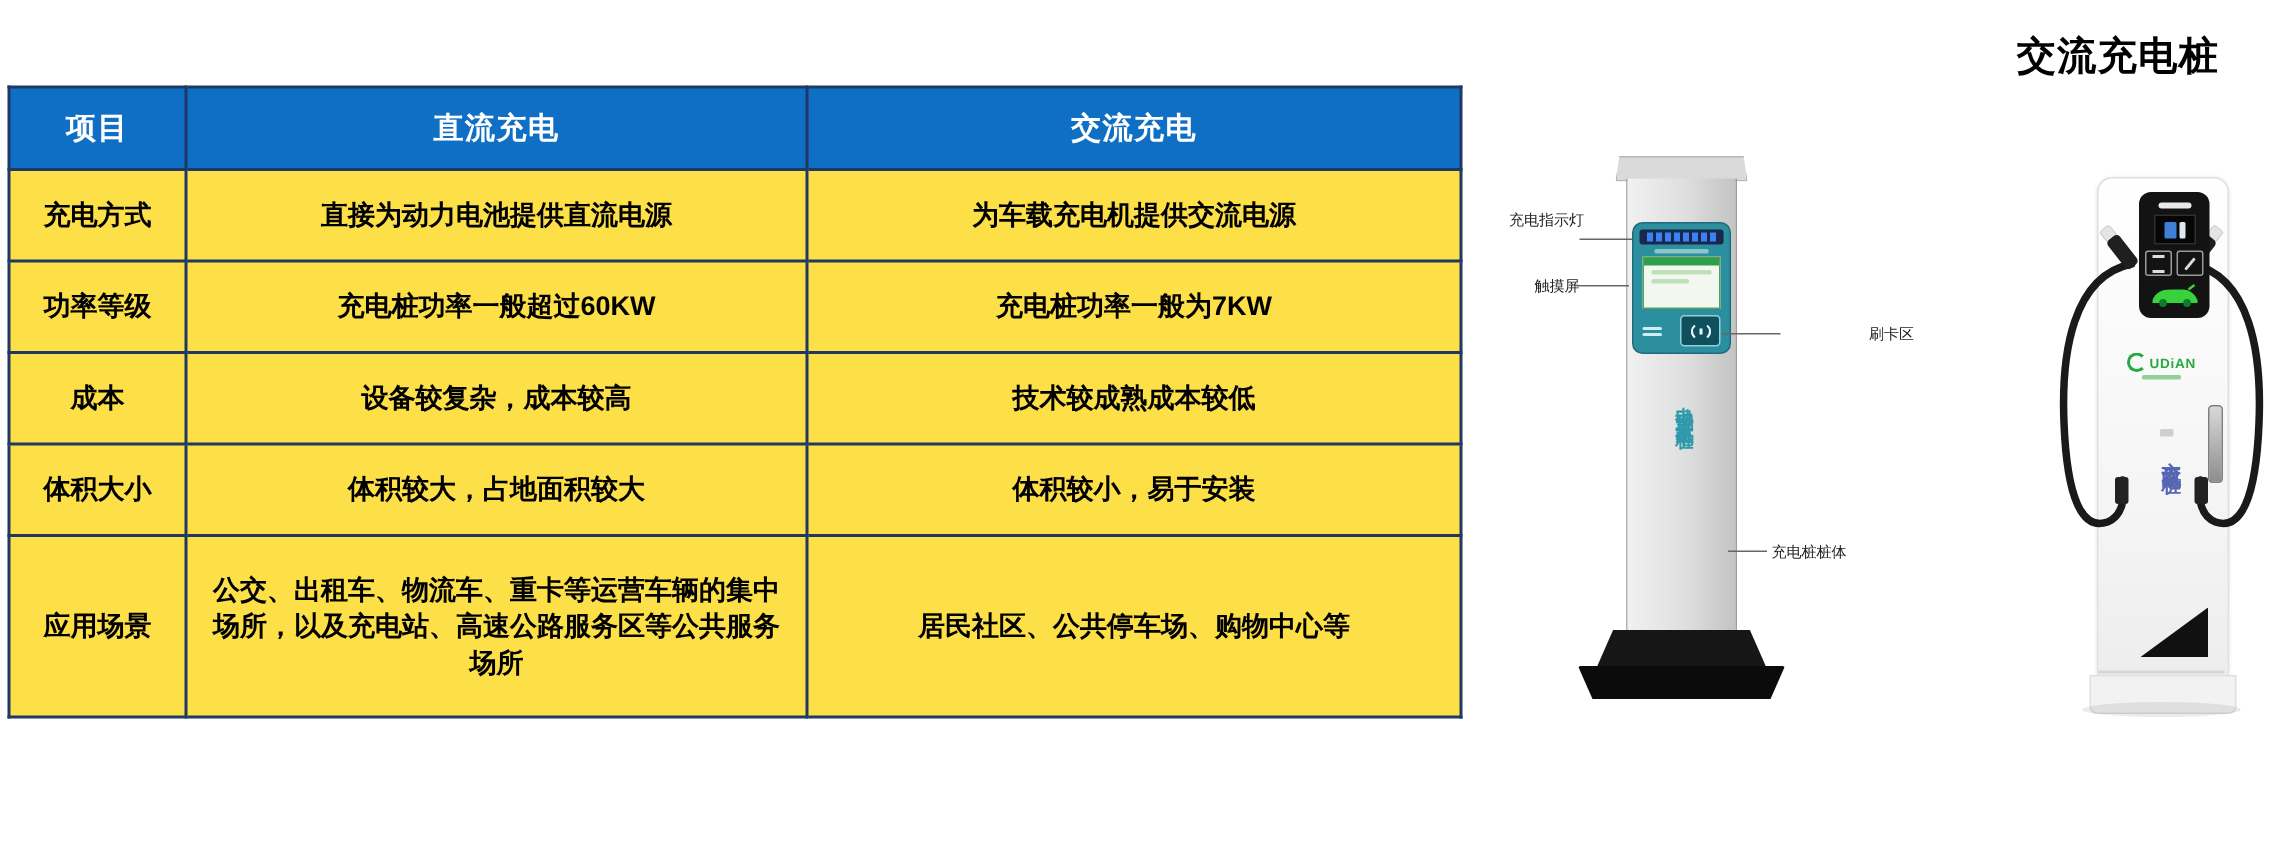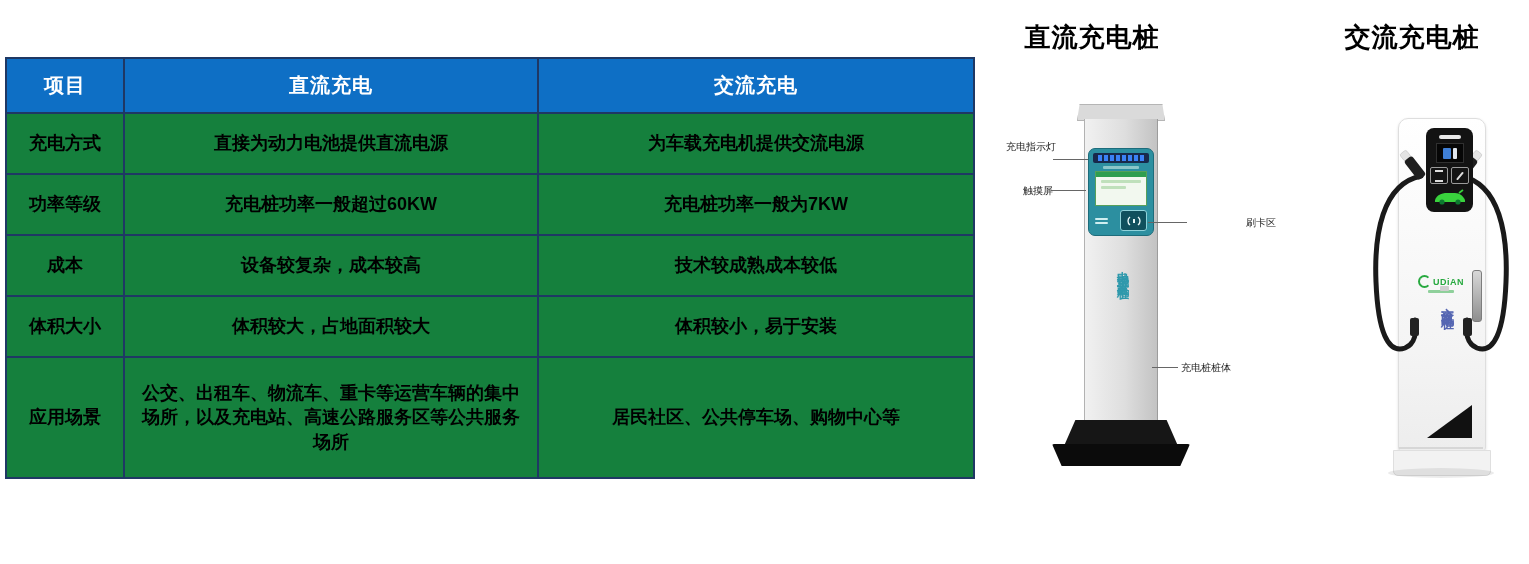--- a/index.html
+++ b/index.html
@@ -6,21 +6,21 @@
   .canvas{
     position:relative;width:1529px;height:564px;background:#ffffff;overflow:hidden;
     font-family:"Liberation Sans","DejaVu Sans",sans-serif;color:#000;
   }
   
   .page-title{position:absolute;left:8px;top:2px;font-size:27px;font-weight:800;letter-spacing:1px;}
   
   table.cmp{position:absolute;left:5px;top:57px;width:968px;border-collapse:collapse;table-layout:fixed;}
   table.cmp th,table.cmp td{border:2px solid #1f3864;text-align:center;vertical-align:middle;box-sizing:border-box;}
   table.cmp th{background:#0e6fc5;color:#fff;font-size:20px;font-weight:700;height:55px;letter-spacing:1px;margin-left:36px;}
-  table.cmp td{background:#15803d;font-size:18px;font-weight:700;padding:2px 10px;line-height:1.35;}
+  table.cmp td{background:#fde047;font-size:18px;font-weight:700;padding:2px 10px;line-height:1.35;}
   tr.r{height:61px;} tr.r-last{height:121px;}
   
   .fig-label{position:absolute;top:20px;width:170px;text-align:center;font-size:26px;font-weight:800;letter-spacing:1px;}
   .fig-label.dc{left:1007px;} .fig-label.ac{left:1327px;}
   
   .fig-dc{position:absolute;left:1000px;top:90px;width:260px;height:430px;}
   .dc-cap{position:absolute;left:77px;top:14px;width:86px;height:15px;background:#dadada;border:1px solid #b5b5b5;
     clip-path:polygon(3% 0,97% 0,100% 100%,0 100%);}
   .dc-pillar{position:absolute;left:84px;top:29px;width:72px;height:305px;
     background:linear-gradient(90deg,#f1f1f1 0%,#dedede 55%,#c3c3c3 100%);
@@ -64,21 +64,21 @@
     display:flex;gap:2px;align-items:center;justify-content:center;}
   .ac-display .blu{width:8px;height:11px;background:#3f7fd6;border-radius:1px;}
   .ac-display .wht{width:4px;height:11px;background:#dfe6ee;border-radius:1px;}
   .ac-iconrow{display:flex;gap:3px;justify-content:center;margin-top:4px;}
   .ac-box{width:16px;height:15px;border:1px solid #9a9a9a;border-radius:2px;display:flex;align-items:center;justify-content:center;}
   .ac-list{width:8px;height:8px;border-top:2px solid #ddd;border-bottom:2px solid #ddd;}
   .ac-gun{width:2px;height:10px;background:#ddd;border-radius:1px;transform:rotate(40deg);}
   .ac-caricon{display:flex;justify-content:center;margin-top:5px;}
   .ac-handle{position:absolute;left:142px;top:160px;width:8px;height:50px;z-index:4;
     background:linear-gradient(180deg,#d8d8d8,#8e8e8e);border:1px solid #7d7d7d;border-radius:3px;}
-  .ac-logo{position:absolute;left:68px;top:125px;width:86px;text-align:center;z-index:3;margin-top:40px;}
+  .ac-logo{position:absolute;left:68px;top:125px;width:86px;text-align:center;z-index:3;}
   .ac-logo .row{display:flex;align-items:center;justify-content:center;gap:2px;}
   .ac-swirl{display:inline-block;width:9px;height:9px;border:2px solid #27a93f;border-right-color:transparent;border-radius:50%;}
   .ac-logoname{font-size:9px;font-weight:800;color:#27a93f;letter-spacing:.5px;}
   .ac-logosub{width:26px;height:3px;margin:2px auto 0;background:#27a93f;opacity:.5;border-radius:1px;}
   .ac-vent{position:absolute;left:110px;top:176px;width:9px;height:5px;background:#cfcfcf;border-radius:1px;z-index:3;}
   .ac-vtext{position:absolute;left:108px;top:187px;writing-mode:vertical-lr;text-orientation:upright;
     font-size:13px;font-weight:700;color:#5566b2;letter-spacing:2px;z-index:3;}
   .ac-triangle{position:absolute;left:97px;top:295px;width:45px;height:33px;background:#111;
     clip-path:polygon(0 100%,100% 100%,100% 0);z-index:3;}
 </style>
@@ -123,21 +123,20 @@
         <td>体积较小，易于安装</td>
       </tr>
       <tr class="r-last">
         <td>应用场景</td>
         <td>公交、出租车、物流车、重卡等运营车辆的集中场所，以及充电站、高速公路服务区等公共服务场所</td>
         <td>居民社区、公共停车场、购物中心等</td>
       </tr>
     </tbody>
   </table>
 
-  <div class="fig-label dc">直流充电桩</div>
   <div class="fig-label ac">交流充电桩</div>
 
   <div class="fig-dc">
     <div class="dc-cap"></div>
     <div class="dc-pillar"></div>
     <div class="dc-panel">
       <div class="dc-leds">
         <i></i>
           <i></i>
           <i></i>

